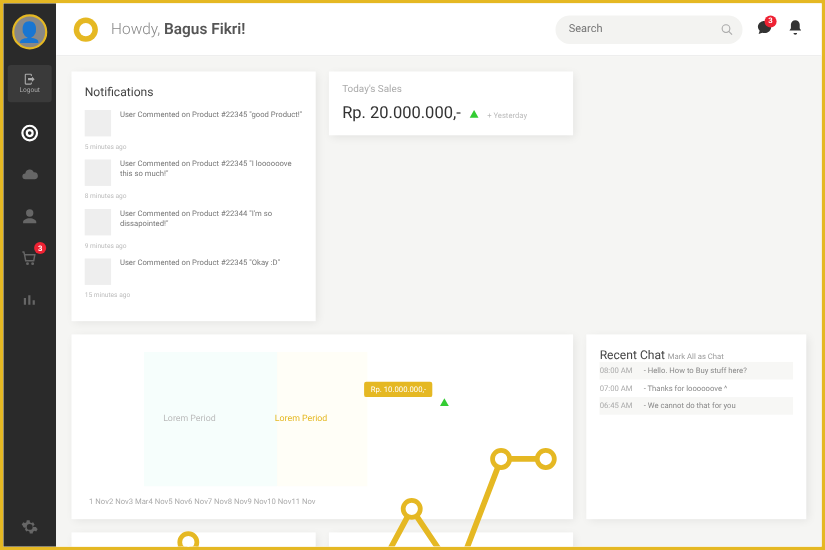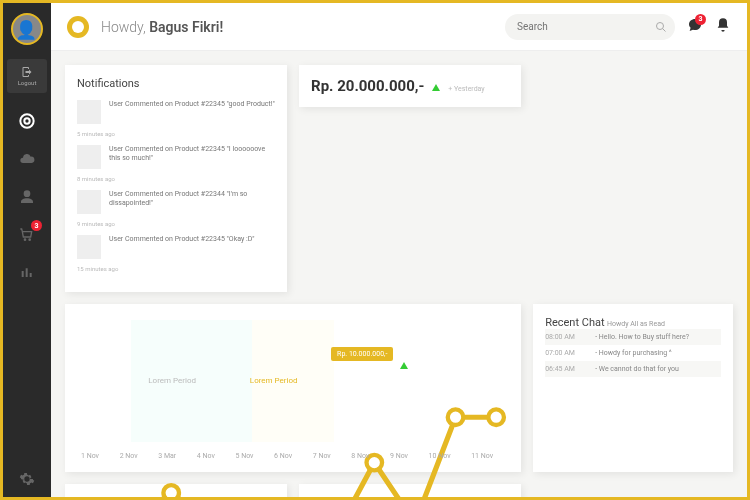--- a/index.html
+++ b/index.html
@@ -23,40 +23,40 @@
 .search-wrap{margin-left:auto;position:relative}
 .search{width:170px;height:26px;border-radius:13px;background:#f3f3f1;border:none;padding:0 28px 0 12px;font-size:10px;color:#888}
 .search-ico{position:absolute;right:8px;top:50%;transform:translateY(-50%);color:#aaa}
 .hdr-ico{position:relative;color:#333;cursor:pointer}
 .hdr-ico svg{width:16px;height:16px}
 .hdr-badge{position:absolute;top:-3px;right:-3px;background:#e23;color:#fff;font-size:7px;min-width:11px;height:11px;border-radius:50%;display:flex;align-items:center;justify-content:center;font-weight:700}
 .content{flex:1;padding:14px;display:grid;grid-template-columns:1fr 1fr 0.9fr;grid-template-rows:auto auto auto;gap:12px;overflow:hidden}
 .card{background:#fff;box-shadow:2px 2px 8px rgba(0,0,0,0.08);padding:12px;font-size:10px}
 .sales-card .lbl{color:#aaa;font-size:9px;margin-bottom:6px}
 .sales-card .row{display:flex;align-items:baseline;gap:8px}
-.sales-card .amt{font-size:15px;color:#333;font-weight:700}
+.sales-card .amt{font-size:15px;color:#333;font-weight:400}
 .sales-card .cmp{color:#bbb;font-size:7px}
 .tri-up{width:0;height:0;border-left:4px solid transparent;border-right:4px solid transparent;border-bottom:7px solid #3c3;display:inline-block}
 .tri-dn{width:0;height:0;border-left:4px solid transparent;border-right:4px solid transparent;border-top:7px solid #e33;display:inline-block}
 .chart-card{grid-column:1/3}
 .chart-area{position:relative;height:140px;margin-top:4px}
 .period-band{position:absolute;top:0;bottom:18px;background:#f0fdfa;opacity:.6}
 .chart-svg{position:absolute;inset:0}
-.chart-labels{position:absolute;bottom:0;left:0;right:12px;display:flex;justify-content:space-between;font-size:7px;color:#aaa;padding:0 4px}
+.chart-labels{position:absolute;bottom:0;left:0;right:0;display:flex;justify-content:flex-start;font-size:7px;color:#aaa;padding:0 4px}
 .chart-tag{position:absolute;background:#e5b823;color:#fff;font-size:7px;padding:3px 6px;border-radius:2px;white-space:nowrap}
 .period-lbl{position:absolute;font-size:8px;color:#bbb}
 .period-lbl.g{color:#e5b823}
 .notif-card{grid-row:1/3}
 .card-title{font-size:11px;color:#444;margin-bottom:10px}
 .notif-item{display:flex;gap:8px;margin-bottom:6px}
 .notif-thumb{width:24px;height:24px;background:#eee;flex-shrink:0}
 .notif-txt{font-size:7px;color:#777;line-height:1.3}
 .notif-time{font-size:6px;color:#bbb;margin-bottom:8px;margin-left:0}
 .mark-read{font-size:7px;color:#999;cursor:pointer}
-.chat-row{display:flex;gap:10px;font-size:7px;padding:4px 0;color:#888}
+.chat-row{display:flex;font-size:7px;padding:4px 0;color:#888}
 .chat-row.shaded{background:#f7f7f5}
 .chat-time{color:#aaa;width:40px}
 </style>
 </head>
 <body>
 
 <div class="app">
   <div class="sidebar">
     <div class="avatar">👤</div>
     <div class="logout-btn">
@@ -121,20 +121,21 @@
       </div>
       <div class="hdr-ico">
         <svg viewBox="0 0 24 24" fill="currentColor">
             <path d="M12 2a6 6 0 00-6 6v5l-2 3h16l-2-3V8a6 6 0 00-6-6zm0 20a2.5 2.5 0 002.5-2.5h-5A2.5 2.5 0 0012 22z"></path>
           </svg>
       </div>
     </div>
 
     <div class="content">
       <div class="card sales-card">
+        <div class="lbl">Today's Sales</div>
         <div class="row">
           <span class="amt">Rp. 20.000.000,-</span>
           <span class="tri-up"></span>
           <span class="cmp">+ Yesterday</span>
         </div>
       </div>
 
 
       <div class="card notif-card">
         <div class="card-title">Notifications</div>
@@ -196,30 +197,30 @@
               <span>9 Nov</span>
               <span>10 Nov</span>
               <span>11 Nov</span>
             </div>
           </div>
       </div>
 
       <div class="card">
         <div class="hdr">
           <span class="card-title" style="margin:0">Recent Chat</span>
-          <span class="mark-read">Howdy All as Read</span>
+          <span class="mark-read">Mark All as Chat</span>
         </div>
         <div id="chat-list">
             <div class="chat-row shaded">
      <span class="chat-time">08:00 AM</span>
      <span>- Hello. How to Buy stuff here?</span>
    </div>
             <div class="chat-row ">
      <span class="chat-time">07:00 AM</span>
-     <span>- Howdy for purchasing ^</span>
+     <span>- Thanks for loooooove ^</span>
    </div>
             <div class="chat-row shaded">
      <span class="chat-time">06:45 AM</span>
      <span>- We cannot do that for you</span>
    </div>
           </div>
       </div>
 
       <div class="card">
         <div class="card-title">Recent Sales</div>

